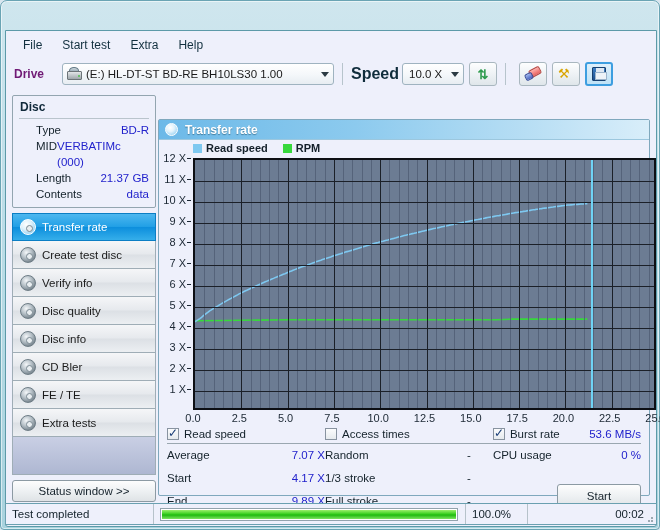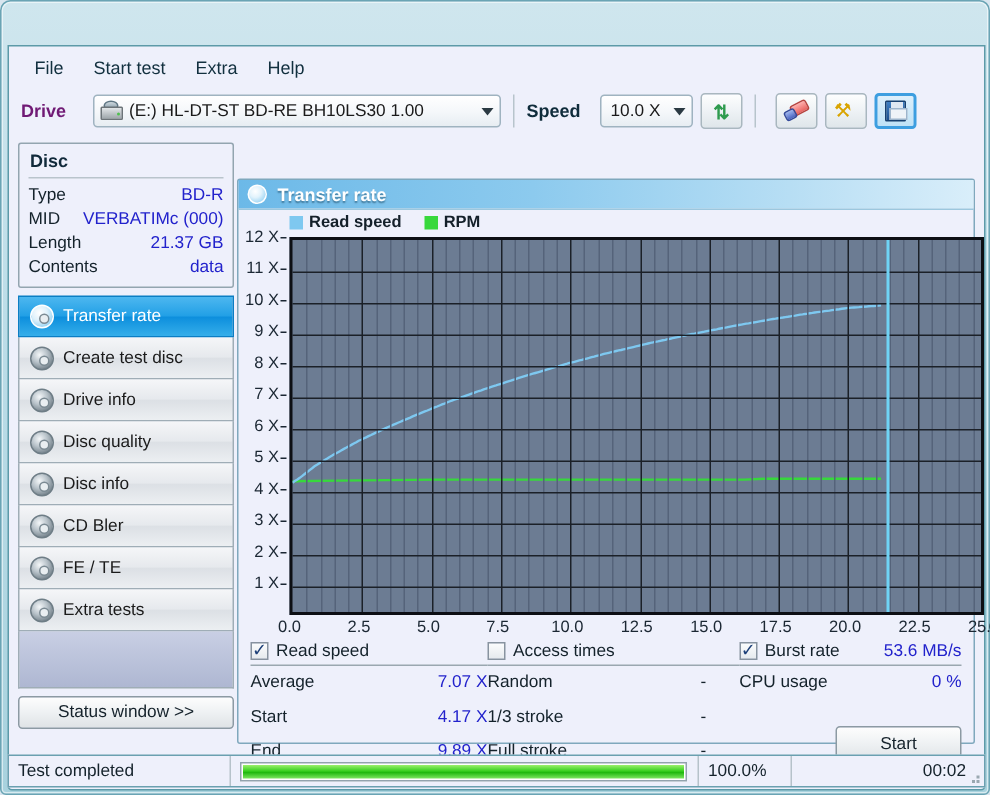--- a/index.html
+++ b/index.html
@@ -81,21 +81,21 @@
     width:0;height:0;border-left:4px solid transparent;border-right:4px solid transparent;
     border-top:5px solid #2b3a43;
   }
   .drv-icon { width:15px; height:14px; position:relative; margin-right:4px; }
   .drv-icon .body { position:absolute; left:0; top:4px; width:15px; height:9px;
     background:linear-gradient(to bottom,#e2e6e8,#9fa7ab); border:1px solid #6c7478; border-radius:1px; }
   .drv-icon .top { position:absolute; left:2px; top:0px; width:10px; height:7px;
     border-radius:50%; background:linear-gradient(to bottom,#cfd9de,#7f96a4); border:1px solid #5f7683; }
   .drv-icon .led { position:absolute; left:11px; top:8px; width:2px;height:2px;background:#4ec04e;border-radius:50%; }
   .sep { width:1px; height:22px; background:#b7c4cc; margin:0 8px; }
-  .lbl-speed { font-size:12px; font-weight:bold; color:#0f2c3b; margin-right:13px; }
+  .lbl-speed { font-size:16px; font-weight:bold; color:#0f2c3b; margin-right:3px; }
   .tbtn {
     width:28px; height:24px; margin-left:5px;
     border:1px solid #a9b7bf; border-radius:3px;
     background: linear-gradient(to bottom,#fdfefe 0%, #eef2f5 50%, #dfe6ea 100%);
     display:flex; align-items:center; justify-content:center; position:relative;
   }
   .tbtn.active { border:2px solid #3d9ee0; background: linear-gradient(to bottom,#ddeffb,#bfe2f6); }
 
   
   .ico-refresh { font-size:13px; color:#2e9b4e; font-weight:bold; line-height:1; }
@@ -119,21 +119,21 @@
 
   
   .leftcol { position:absolute; left:6px; top:64px; width:144px; bottom:30px; }
   .disc-panel {
     border:1px solid #93a5b0; background:#eef0fb; border-radius:2px;
     padding:3px 6px 5px 6px;
   }
   .disc-title { font-size:12px; font-weight:bold; color:#10293a; padding:1px 0 3px 1px; }
   .disc-rule { height:1px; background:#b9c4cc; margin:1px 0 3px 0; }
   .disc-row { display:flex; justify-content:space-between; font-size:11.5px; line-height:16px; }
-  .disc-row .k { color:#14222b; }
+  .disc-row .k { color:#14222b;margin-left:17px; }
   .disc-row .v { color:#2222cc; }
 
   .navlist { margin-top:5px; }
   .navitem {
     height:28px; display:flex; align-items:center; padding-left:7px;
     border:1px solid #9fadb6; border-top:none;
     background: linear-gradient(to bottom,#f5f6f8 0%, #e6e9ed 48%, #dce0e5 52%, #eceff2 100%);
     font-size:11.5px; color:#1b1b1b;
   }
   .navitem:first-child { border-top:1px solid #9fadb6; }
@@ -328,21 +328,21 @@
         <div class="navitem selected">
           <span class="nav-ico"></span>
           <span>Transfer rate</span>
         </div>
         <div class="navitem">
           <span class="nav-ico"></span>
           <span>Create test disc</span>
         </div>
         <div class="navitem">
           <span class="nav-ico"></span>
-          <span>Drive info</span>
+          <span>Verify info</span>
         </div>
         <div class="navitem">
           <span class="nav-ico"></span>
           <span>Disc quality</span>
         </div>
         <div class="navitem">
           <span class="nav-ico"></span>
           <span>Disc info</span>
         </div>
         <div class="navitem">

